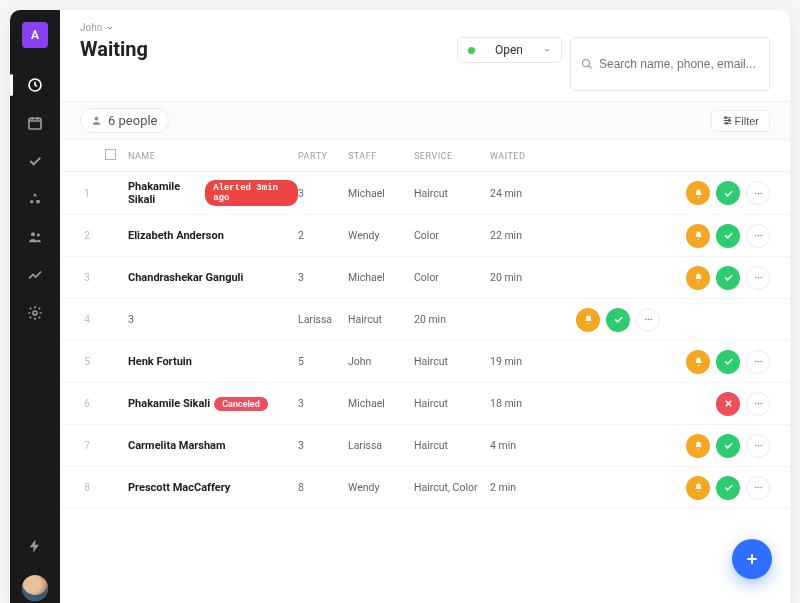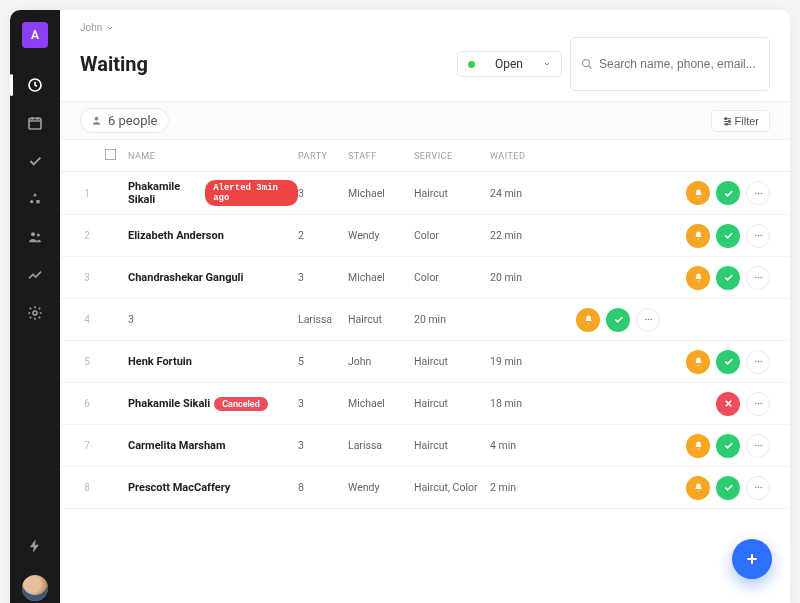--- a/index.html
+++ b/index.html
@@ -83,21 +83,21 @@
     display:flex;
     align-items:center;
     padding: 12px 20px 4px;
     gap:10px;
   }
   .breadcrumb {
     font-size: 10px;
     color: #9aa0a6;
     display:flex; align-items:center; gap:4px;
   }
-  .title-row { display:flex; align-items:center; padding:0 20px 10px 20px; }
+  .title-row { display:flex; align-items:flex-start; padding:0 20px 10px 20px; }
   .page-title { font-size: 20px; font-weight: 700; color:#222; flex:0 0 auto;}
   .spacer { flex: 1; }
   .status-dd {
     border:1px solid #e4e6ea;
     border-radius:5px;
     padding:5px 10px;
     display:flex;
     align-items:center;
     gap:20px;
     font-size:12px;
@@ -144,21 +144,21 @@
   }
   .chip svg { width:11px;height:11px;color:#888; }
   .filter-btn {
     margin-left:auto;
     border:1px solid #e7e9ec;
     background:#fff;
     border-radius:5px;
     padding:4px 10px;
     font-size:11px;
     color:#555;
-    display:flex;align-items:flex-end;gap:2px;
+    display:flex;align-items:center;gap:2px;
     cursor:pointer;
   }
   
   .table { font-size:11px; }
   .thead {
     display:grid;
     grid-template-columns: 34px 24px 170px 50px 66px 76px 70px 1fr 110px;
     padding: 8px 20px 8px 10px;
     color:#9aa0a6;
     font-size:9px;

